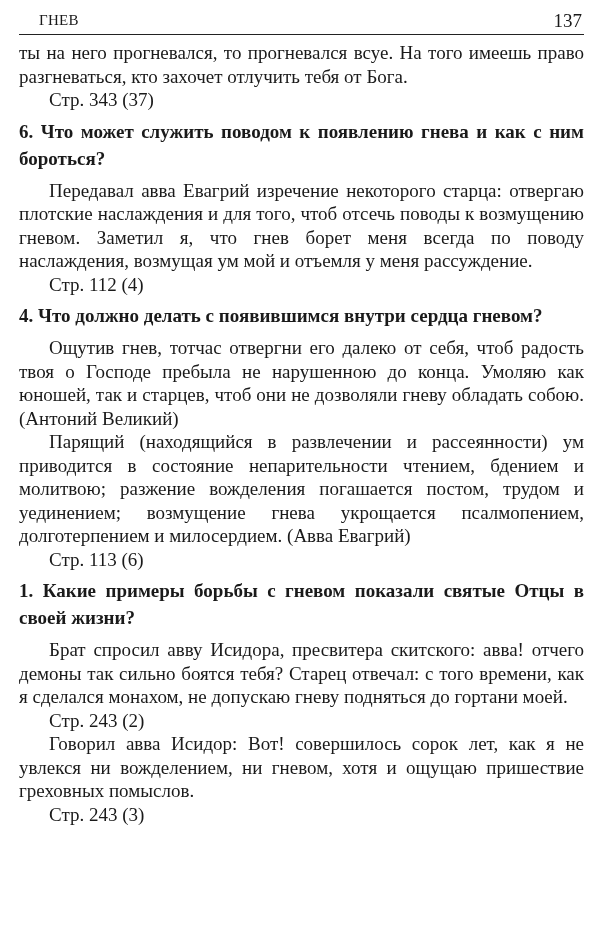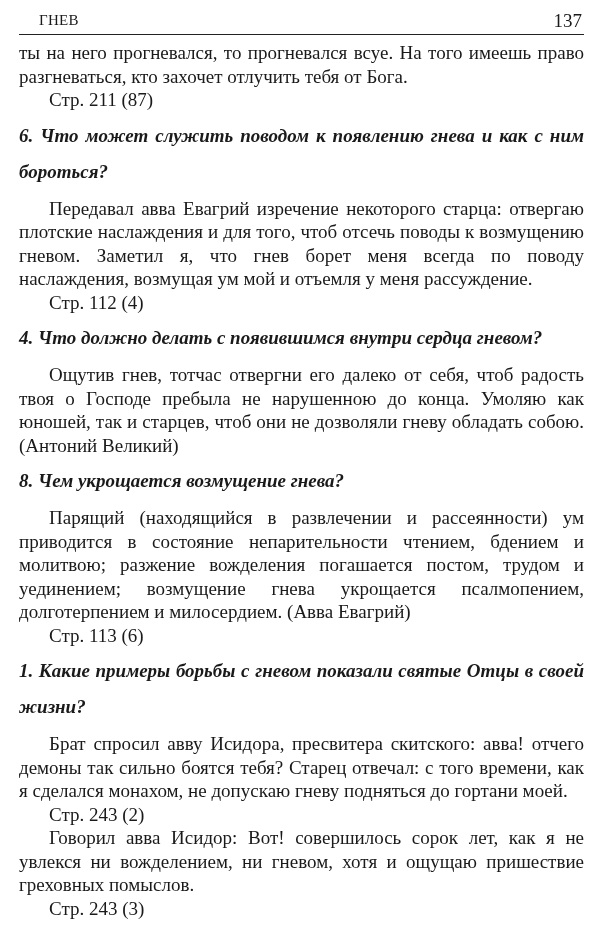--- a/index.html
+++ b/index.html
@@ -6,44 +6,43 @@
   body { width: 600px; height: 934px; overflow: hidden; position: relative;
          font-family: "Liberation Serif", "DejaVu Serif", serif; color: #1a1a1a; }
   .page { position: absolute; left: 19px; top: 0; width: 565px; }
   .header { position: relative; height: 34px; border-bottom: 1.5px solid #222; text-align: right; }
   .running-title { position: absolute; left: 20px; top: 12px; font-size: 15px; letter-spacing: 0.3px; }
   .page-number { position: absolute; right: 2px; top: 10px; font-size: 19px; }
   .content { font-size: 19px; line-height: 23.5px; }
   .p { text-align: justify; margin: 0; }
   .indent { text-indent: 30px; }
   .ref { margin: 0; padding-left: 30px; }
-  .q { font-weight: bold; font-style: italic; margin: 6px 0 7px 0; text-align: justify; line-height: 36px; }
+  .q { font-weight: bold; margin: 6px 0 7px 0; text-align: justify; line-height: 27px; }
   .first { margin-top: 6px; }
 </style>
 </head>
 <body>
 
 <div class="page">
   <div class="header">
     <span class="running-title">ГНЕВ</span>
     <span class="page-number">137</span>
   </div>
 
   <div class="content">
     <p class="p first">ты на него прогневался, то прогневался всуе. На того имеешь право разгневаться, кто захочет отлучить тебя от Бога.</p>
-    <p class="ref">Стр. 211 (87)</p>
+    <p class="ref">Стр. 343 (37)</p>
 
     <p class="q">6. Что может служить поводом к появлению гнева и как с ним бороться?</p>
     <p class="p indent">Передавал авва Евагрий изречение некоторого старца: отвергаю плотские наслаждения и для того, чтоб отсечь поводы к возмущению гневом. Заметил я, что гнев борет меня всегда по поводу наслаждения, возмущая ум мой и отъемля у меня рассуждение.</p>
     <p class="ref">Стр. 112 (4)</p>
 
     <p class="q">4. Что должно делать с появившимся внутри сердца гневом?</p>
     <p class="p indent">Ощутив гнев, тотчас отвергни его далеко от себя, чтоб радость твоя о Господе пребыла не нарушенною до конца. Умоляю как юношей, так и старцев, чтоб они не дозволяли гневу обладать собою. (Антоний Великий)</p>
 
-    <p class="q">8. Чем укрощается возмущение гнева?</p>
     <p class="p indent">Парящий (находящийся в развлечении и рассеянности) ум приводится в состояние непарительности чтением, бдением и молитвою; разжение вожделения погашается постом, трудом и уединением; возмущение гнева укрощается псалмопением, долготерпением и милосердием. (Авва Евагрий)</p>
     <p class="ref">Стр. 113 (6)</p>
 
     <p class="q">1. Какие примеры борьбы с гневом показали святые Отцы в своей жизни?</p>
     <p class="p indent">Брат спросил авву Исидора, пресвитера скитского: авва! отчего демоны так сильно боятся тебя? Старец отвечал: с того времени, как я сделался монахом, не допускаю гневу подняться до гортани моей.</p>
     <p class="ref">Стр. 243 (2)</p>
     <p class="p indent">Говорил авва Исидор: Вот! совершилось сорок лет, как я не увлекся ни вожделением, ни гневом, хотя и ощущаю пришествие греховных помыслов.</p>
     <p class="ref">Стр. 243 (3)</p>
   </div>
 </div>

